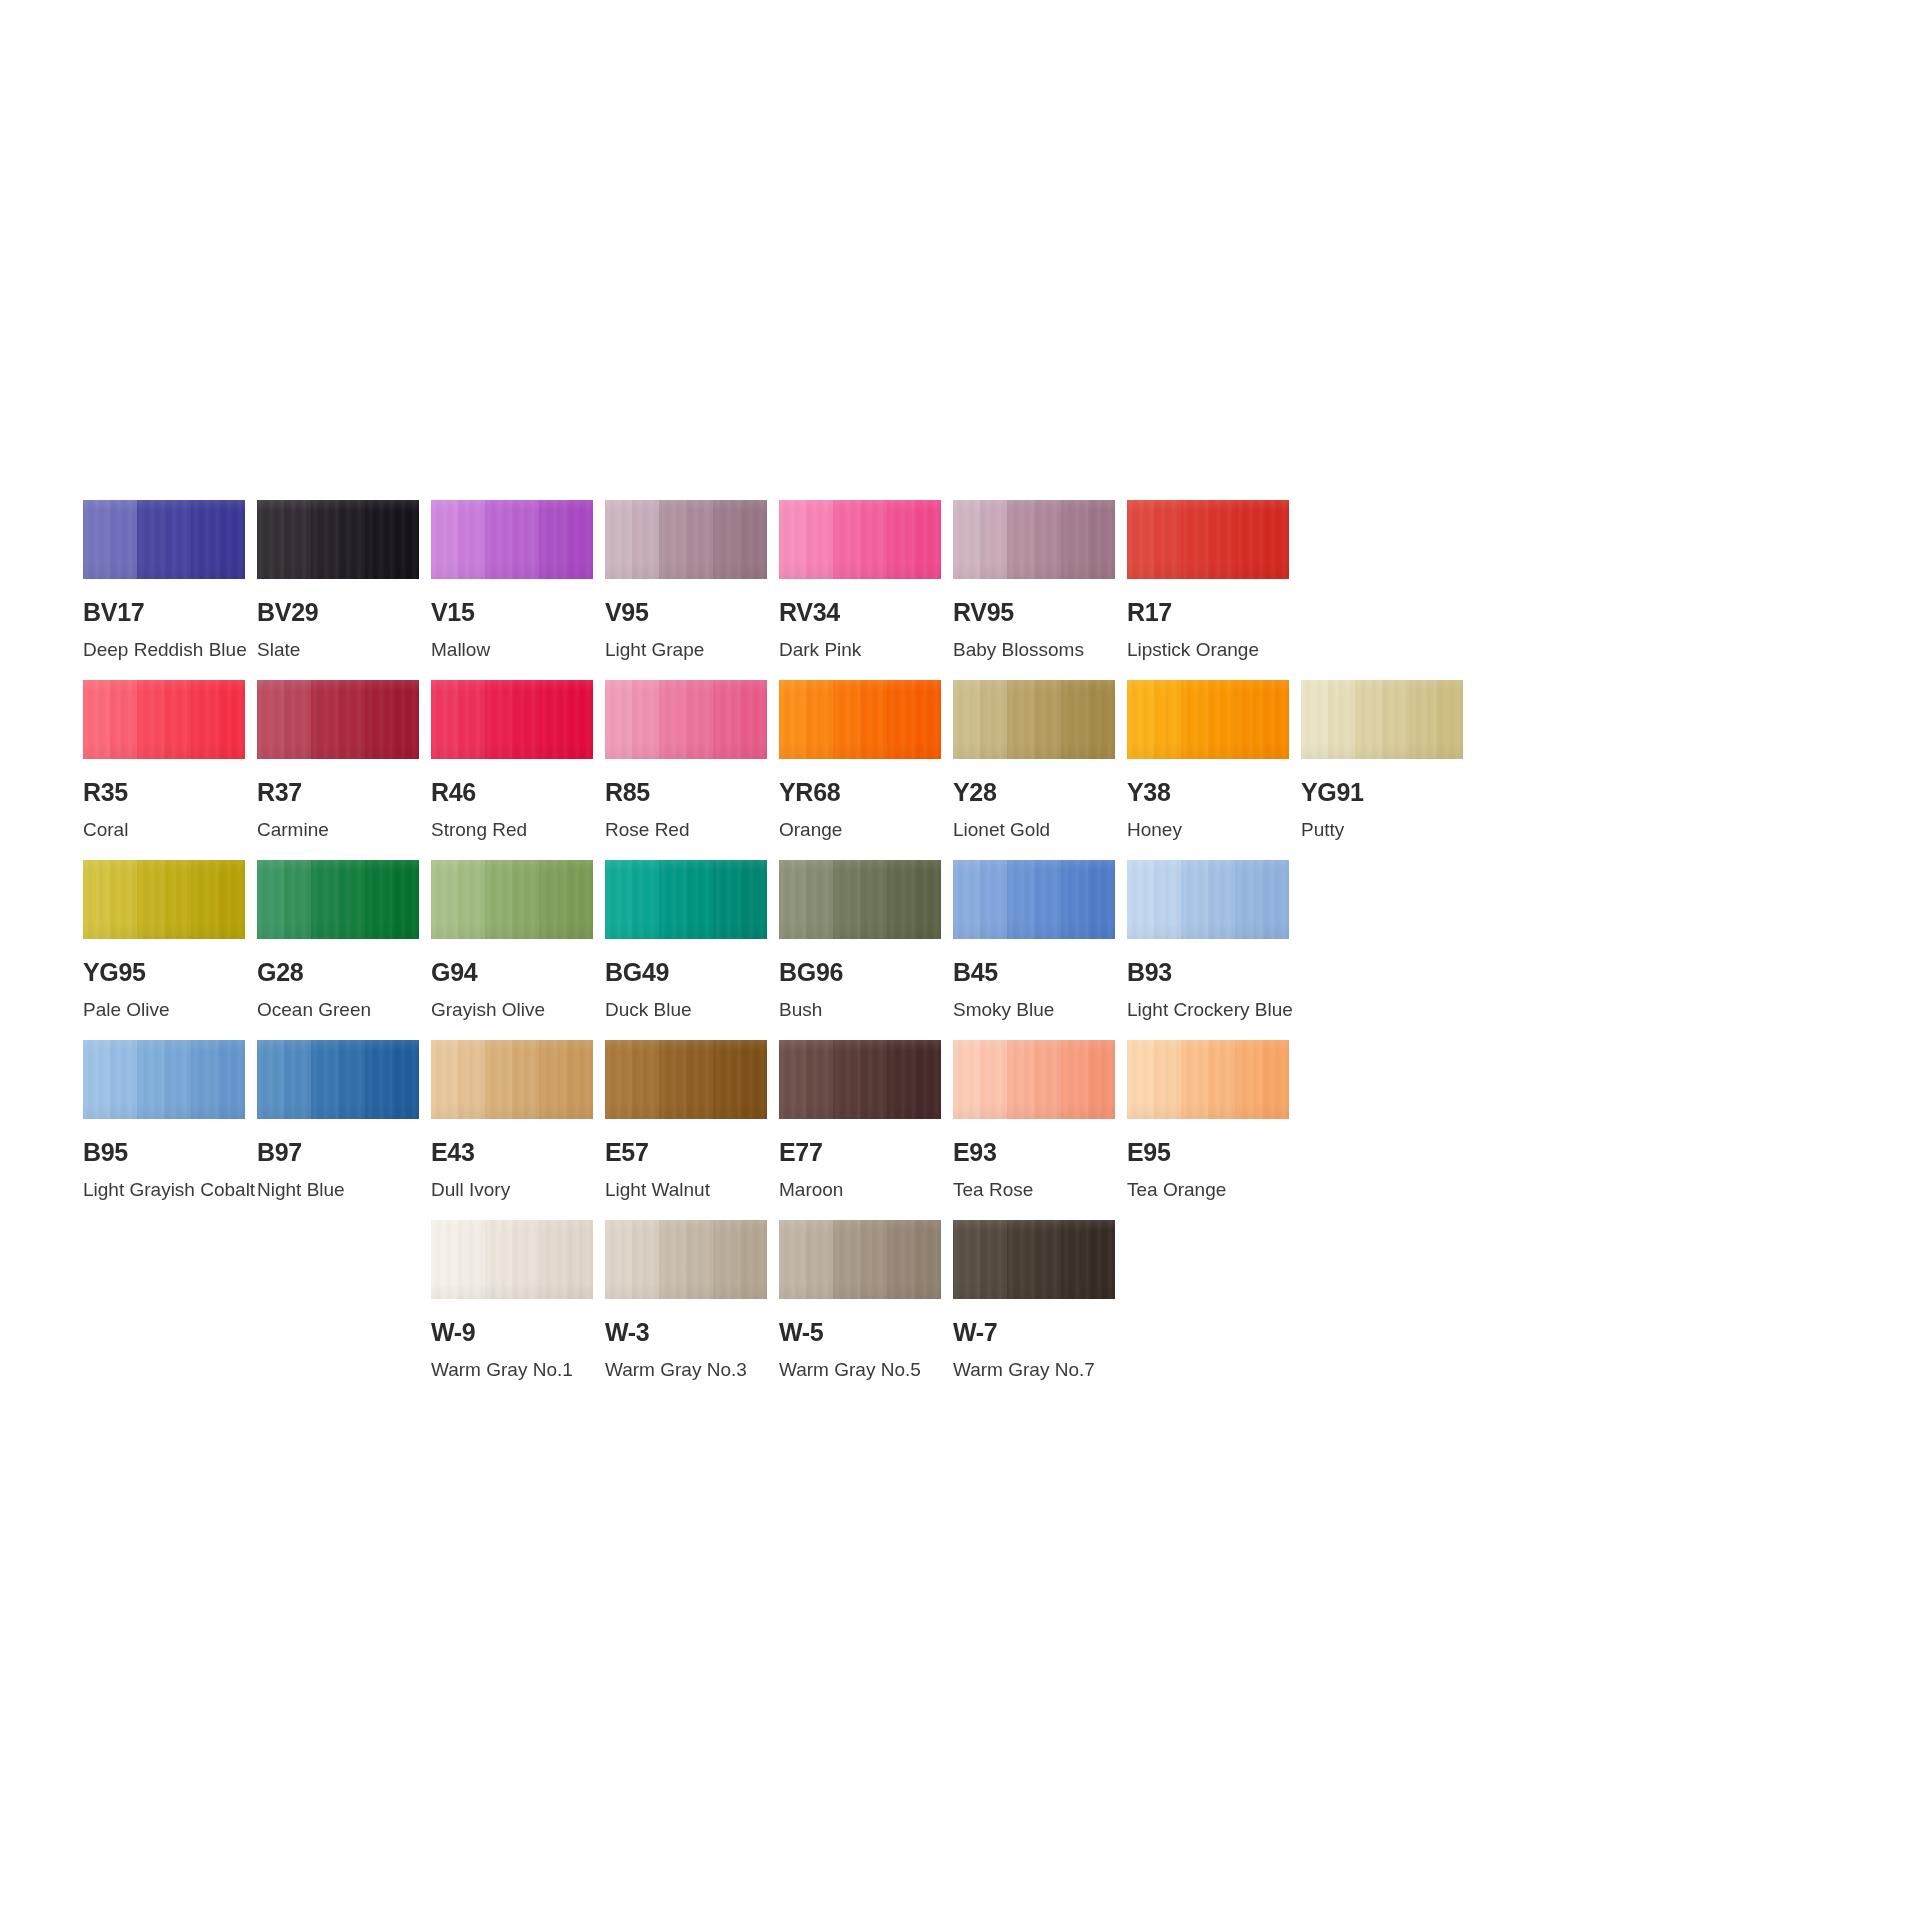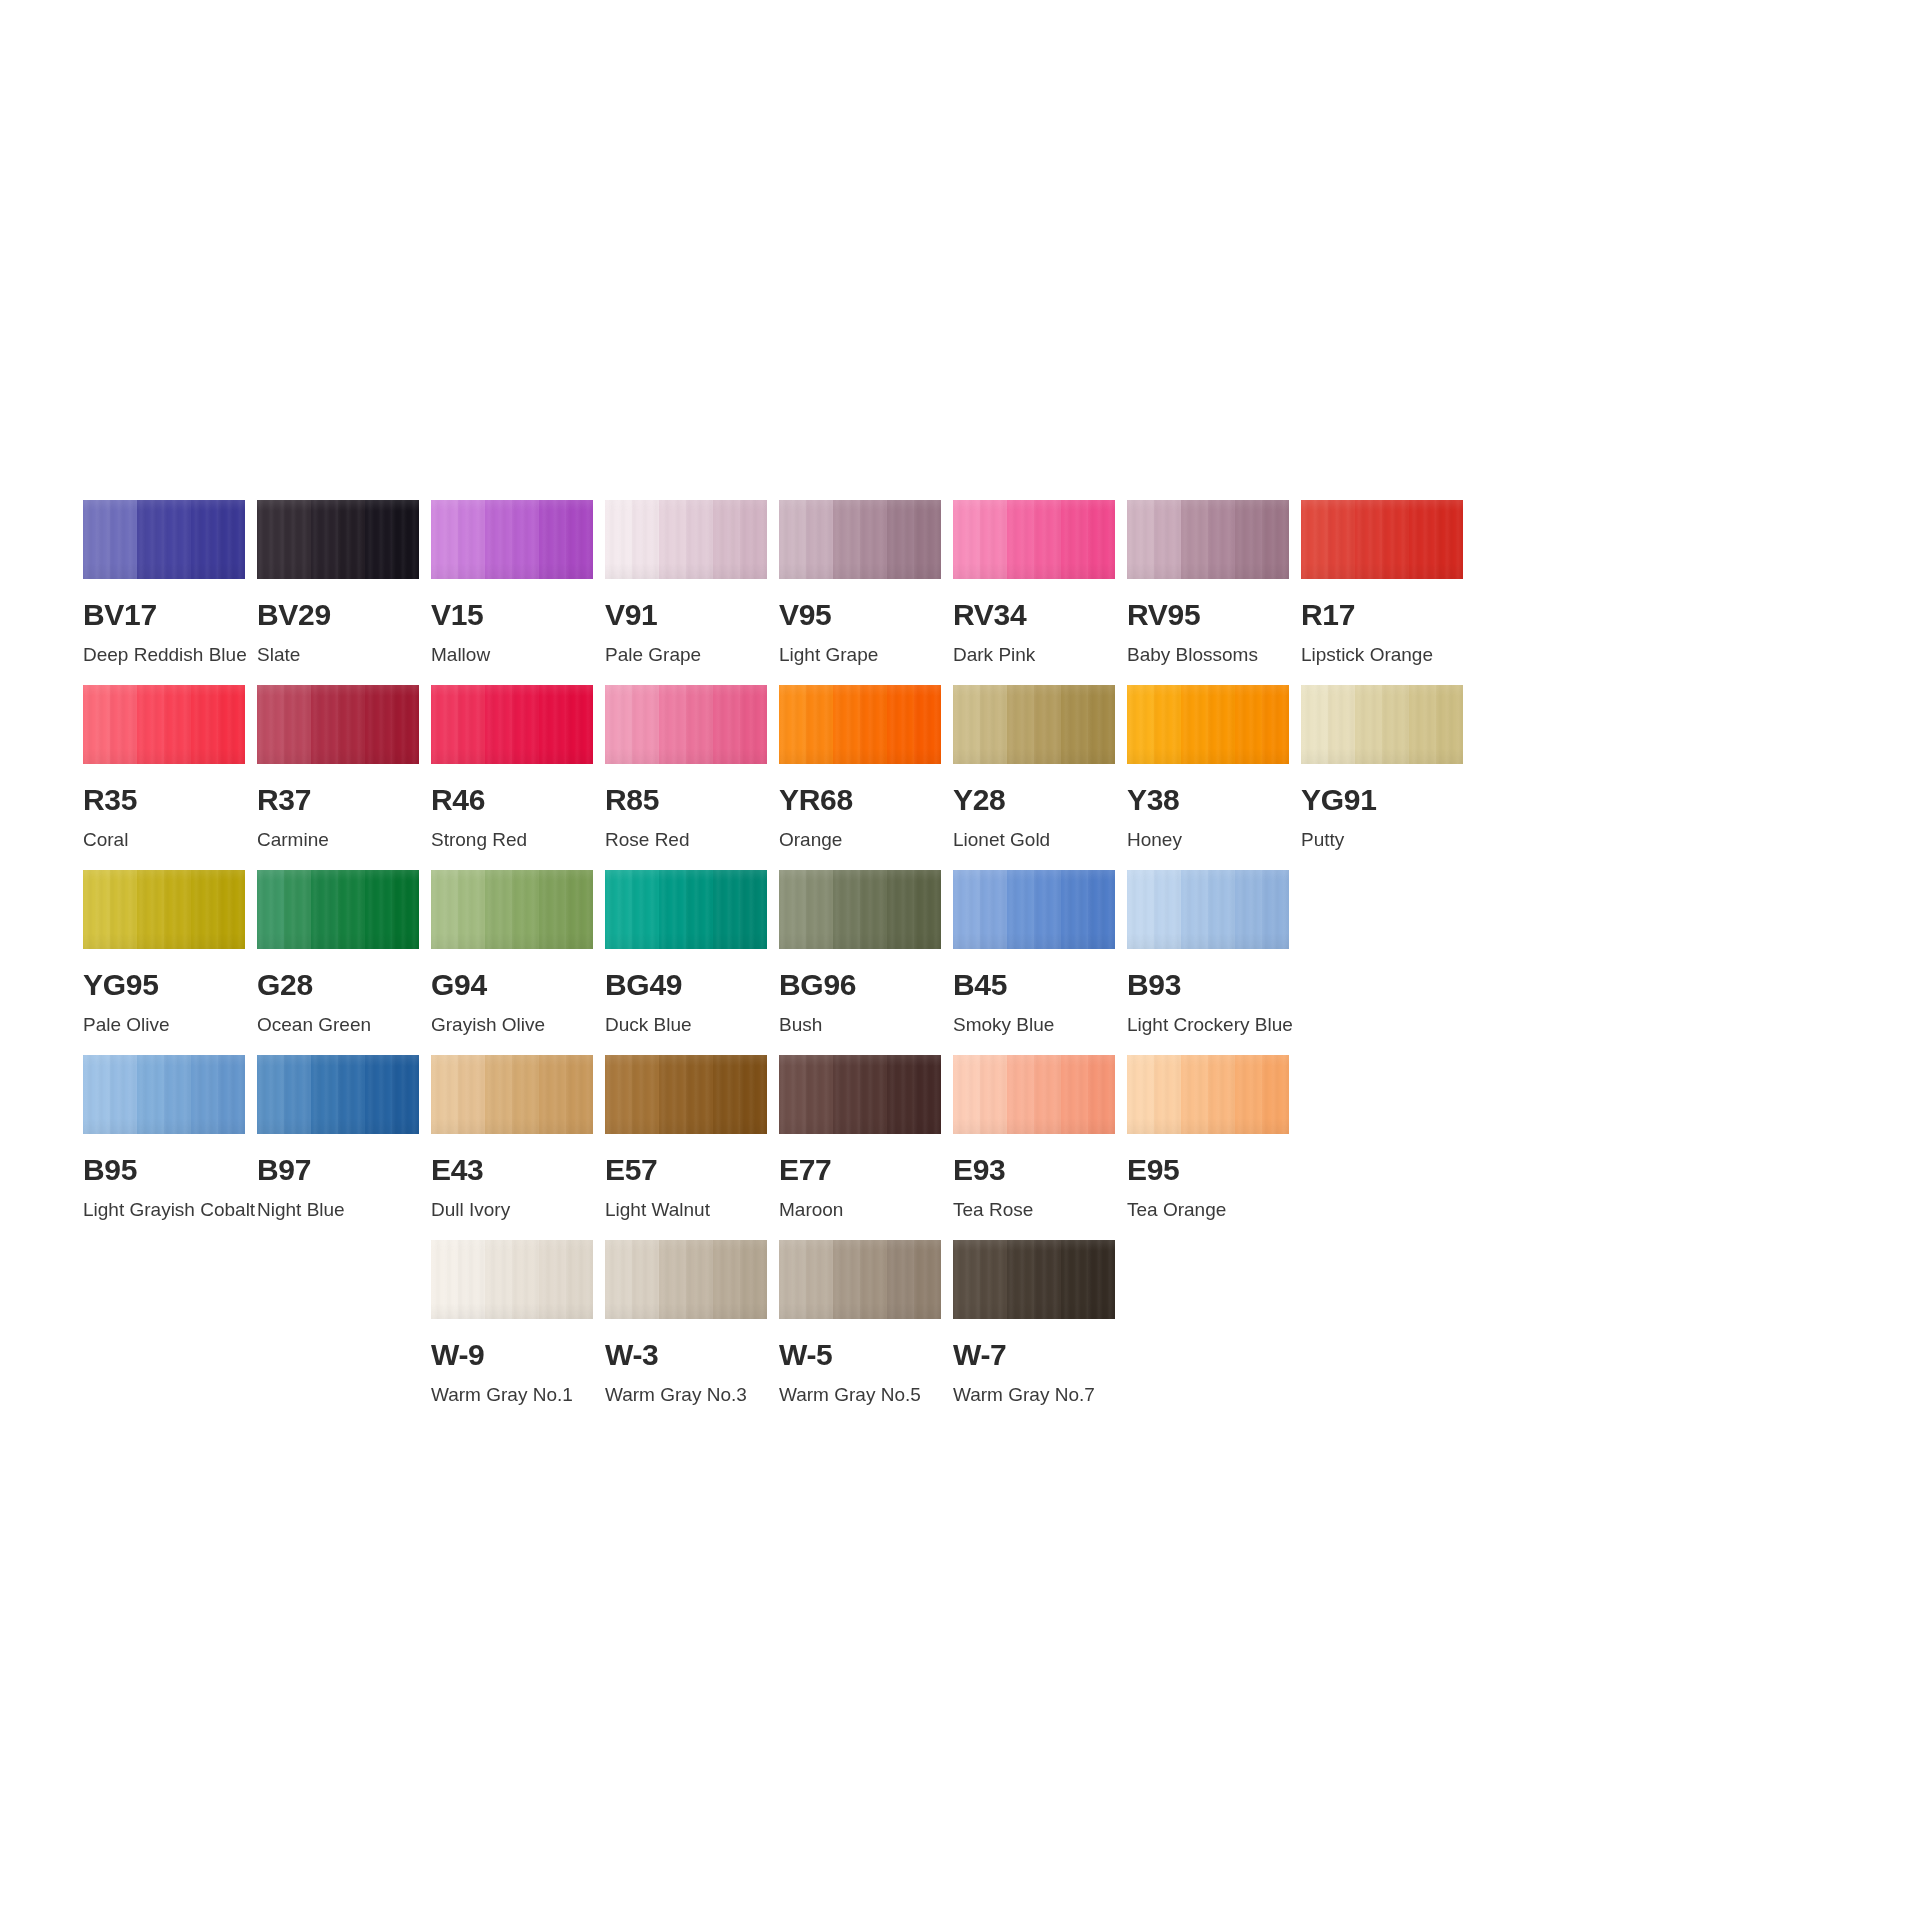--- a/index.html
+++ b/index.html
@@ -86,21 +86,21 @@
         rgba(255,255,255,0.00) 14%,
         rgba(0,0,0,0.00) 80%,
         rgba(0,0,0,0.05) 100%
       );
     mix-blend-mode: normal;
     opacity: 0.85;
   }
 
   .swatch-code {
     margin-top: 21px;
-    font-size: 30px;
+    font-size: 25px;
     font-weight: bold;
     color: #2b2b2b;
     letter-spacing: -0.3px;
     line-height: 1;
     white-space: nowrap;
   }
 
   .swatch-name {
     margin-top: 15px;
     font-size: 19px;
@@ -147,32 +147,20 @@
             <div class="band" style="background: rgb(188, 104, 210);"></div>
             <div class="band" style="background: rgb(184, 98, 208);"></div>
             <div class="band" style="background: rgb(172, 81, 198);"></div>
             <div class="band" style="background: rgb(168, 73, 194);"></div>
           </div>
           <div class="swatch-code">V15</div>
           <div class="swatch-name">Mallow</div>
         </div>
         <div class="swatch-cell">
           <div class="swatch-chip">
-            <div class="band" style="background: rgb(244, 234, 238);"></div>
-            <div class="band" style="background: rgb(240, 227, 233);"></div>
-            <div class="band" style="background: rgb(230, 210, 220);"></div>
-            <div class="band" style="background: rgb(225, 203, 215);"></div>
-            <div class="band" style="background: rgb(215, 188, 202);"></div>
-            <div class="band" style="background: rgb(210, 180, 196);"></div>
-          </div>
-          <div class="swatch-code">V91</div>
-          <div class="swatch-name">Pale Grape</div>
-        </div>
-        <div class="swatch-cell">
-          <div class="swatch-chip">
             <div class="band" style="background: rgb(205, 182, 194);"></div>
             <div class="band" style="background: rgb(199, 173, 187);"></div>
             <div class="band" style="background: rgb(177, 147, 162);"></div>
             <div class="band" style="background: rgb(171, 139, 155);"></div>
             <div class="band" style="background: rgb(157, 125, 141);"></div>
             <div class="band" style="background: rgb(151, 118, 134);"></div>
           </div>
           <div class="swatch-code">V95</div>
           <div class="swatch-name">Light Grape</div>
         </div>

